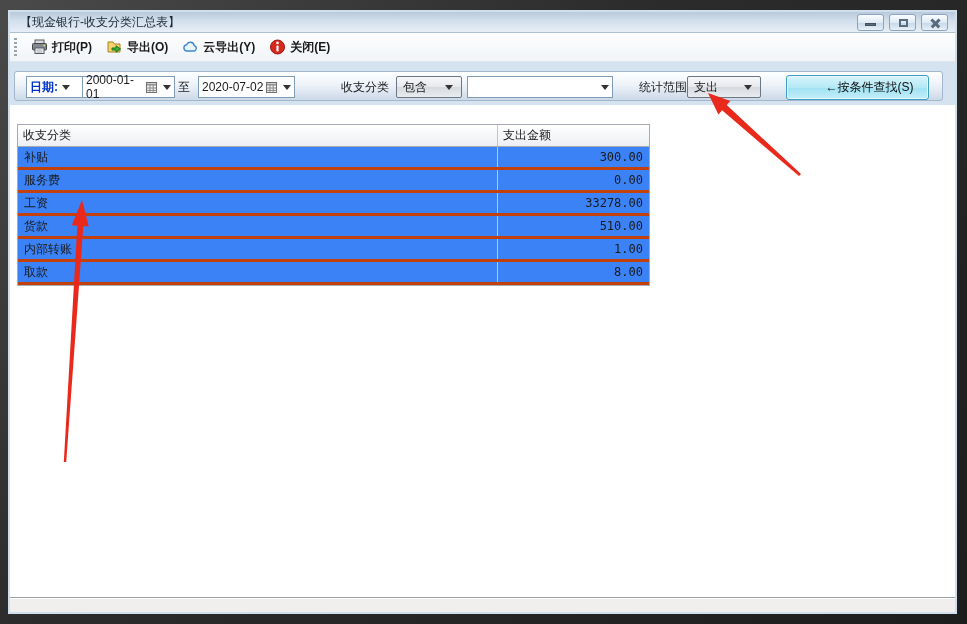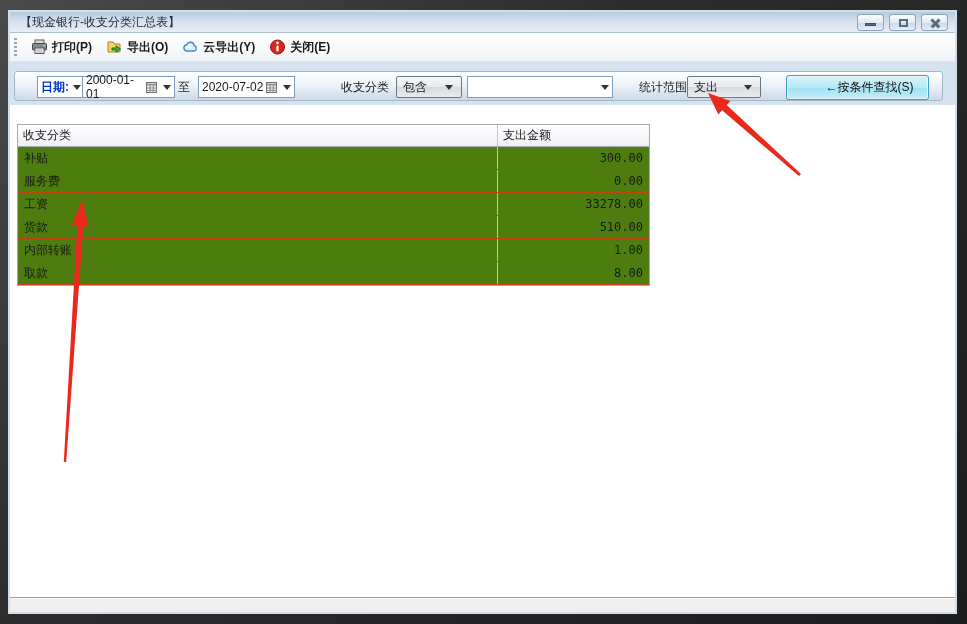--- a/index.html
+++ b/index.html
@@ -57,21 +57,21 @@
 
   
   .content { position:absolute; left:0; top:93px; width:945px; height:493px;
              background:#ffffff; border-bottom:1px solid #9aa0a8; }
   .grid { position:absolute; left:7px; top:19px; width:633px; border:1px solid #a6abb3; background:#fff; }
   .ghead { display:flex; height:22px; background:linear-gradient(180deg,#ffffff,#eceff3);
            border-bottom:1px solid #a6abb3; }
   .ghead .hcell { display:flex; align-items:center; padding:0 5px; }
   .hc1 { width:480px; border-right:1px solid #c2c7cf; }
   .hc2 { width:151px; }
-  .trow { display:flex; height:23px; border-bottom:1px solid #c2410c; background:#4d7c0f; cursor:default; }
+  .trow { display:flex; height:23px; border-bottom:3px solid #c2410c; background:#3b82f6; cursor:default; }
   .tcell { display:flex; align-items:center; padding:0 6px; }
   .tcell.cat { width:480px; border-right:1px solid #c2c7cf; }
   .tcell.amt { width:151px; justify-content:flex-end; font-family:"DejaVu Sans Mono","Liberation Mono",monospace; }
   .trow.total { background:#e2e2f6; border-bottom:1px solid #b8bdc5; }
   .trow.total .amt { color:#ff4422; }
 
   
   .statusbar { position:absolute; left:0; top:586px; width:945px; height:14px;
                background:#f1eeee; border-top:1px solid #ffffff; }
 
@@ -144,21 +144,21 @@
               <circle cx="8.5" cy="3.9" r="1.3" fill="#ffffff"></circle>
             </svg>
         </span>
         <span>关闭(E)</span>
       </div>
     </div>
 
     <div class="filterstrip">
       <div class="filterpanel">
 
-        <div class="fp-item combo" style="left:22px; width:76px;">
+        <div class="fp-item combo" style="left:11px; width:76px;">
           <span class="bluelbl">日期:</span>
           <span class="darr"></span>
         </div>
 
         <div class="fp-item combo" style="left:67px; width:93px;">
           <span class="dateval">2000-01-01</span>
           <span class="calicon">
             <svg width="11" height="11" viewBox="0 0 11 11">
                 <rect x="0.5" y="0.5" width="10" height="10" fill="#f2f2f2" stroke="#707070"></rect>
                 <rect x="0.5" y="0.5" width="10" height="2.4" fill="#c9ccd1" stroke="#707070"></rect>

